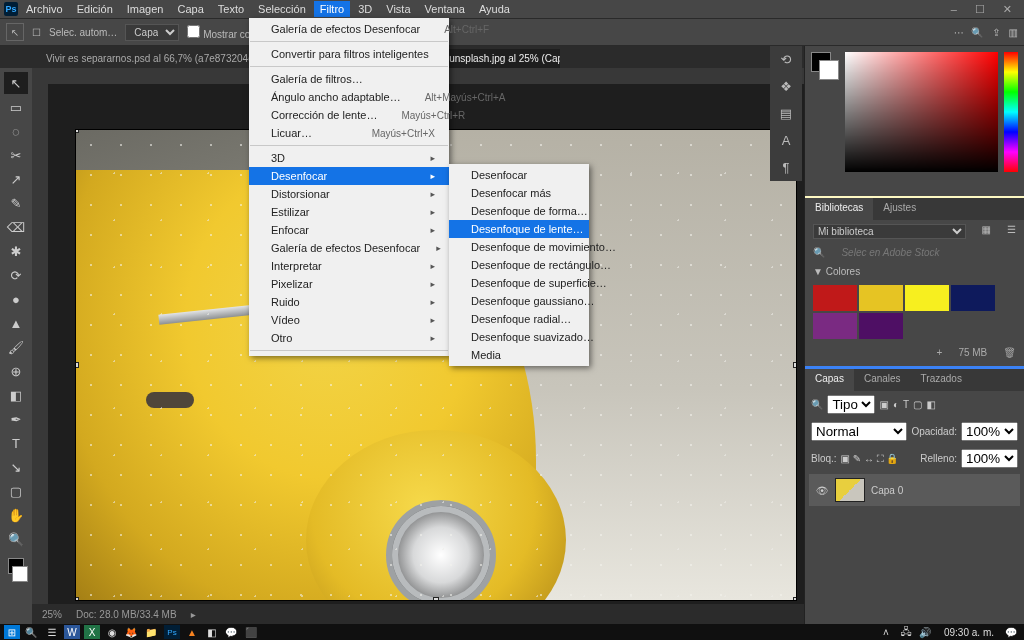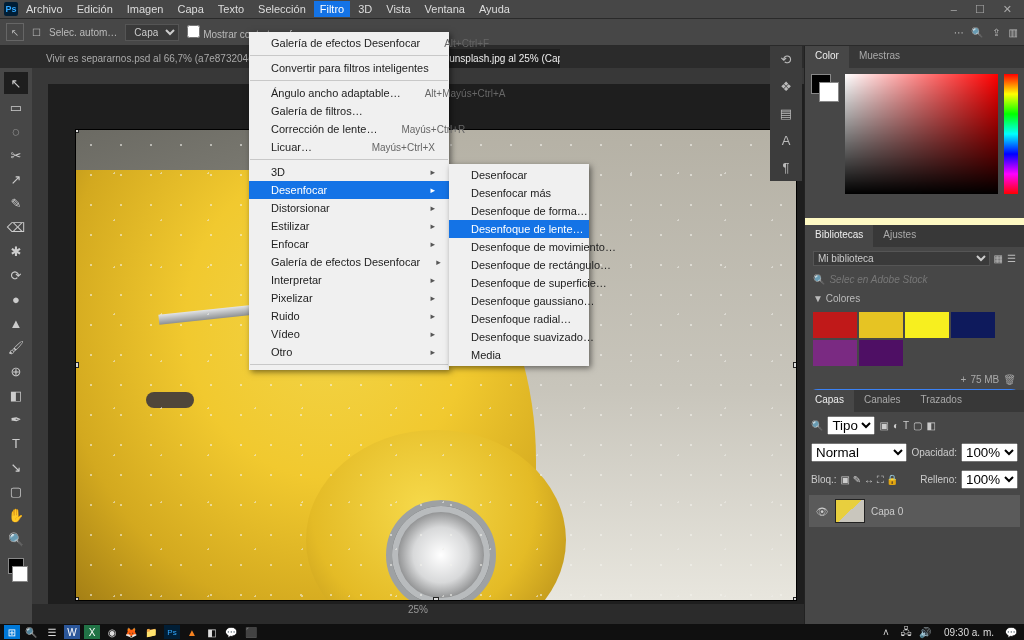--- a/index.html
+++ b/index.html
@@ -40,32 +40,32 @@
   .right{position:absolute;right:0;top:46px;width:220px;bottom:16px;background:#474747;display:flex;flex-direction:column;border-left:1px solid #222;}
   .right .tabs{display:flex;background:#383838;height:22px;font-size:10px;}
   .right .tabs span{padding:4px 10px;color:#aaa;cursor:default;}
   .right .tabs span.active{background:#474747;color:#eee;}
   .colorpanel{height:150px;padding:6px;display:flex;gap:6px;}
   .colorpanel .fgbg{width:28px;}
   .colorpanel .fg{width:20px;height:20px;background:#000;border:1px solid #888;}
   .colorpanel .bg{width:20px;height:20px;background:#fff;border:1px solid #888;margin-top:-12px;margin-left:8px;}
   .colorfield{flex:1;height:120px;background:linear-gradient(to right,#fff,#f00),linear-gradient(to top,#000,transparent);background-blend-mode:multiply;position:relative;}
   .hue{width:14px;height:120px;background:linear-gradient(#f00,#ff0,#0f0,#0ff,#00f,#f0f,#f00);}
-  .libpanel{flex:0 0 170px;border-top:7px solid #fef9c3;}
-  .libpanel .row{display:flex;align-items:center;padding:4px 8px;font-size:10px;color:#bbb;gap:4px;}
+  .libpanel{flex:0 0 170px;border-top:2px solid #fef9c3;}
+  .libpanel .row{display:flex;padding:4px 8px;font-size:10px;color:#bbb;gap:16px;}
   .libpanel select{flex:1;background:#3a3a3a;border:1px solid #555;color:#ccc;font-size:10px;}
   .swatches{display:flex;flex-wrap:wrap;gap:2px;padding:4px 8px;}
   .sw{width:44px;height:26px;}
-  .layerspanel{flex:1;border-top:1px solid #3b82f6;border-radius:13px;}
+  .layerspanel{flex:1;border-top:3px solid #3b82f6;}
   .layerspanel .controls{display:flex;align-items:center;padding:4px 6px;gap:4px;font-size:10px;}
   .layerspanel .layer{display:flex;align-items:center;padding:4px 6px;background:#5a5a5a;margin:2px 4px;font-size:10px;gap:6px;}
   .layerspanel .layer .eye{width:14px;text-align:center;}
   .layerspanel .layer .thumb{width:30px;height:24px;background:linear-gradient(135deg,#e8cf3e 50%,#c9c6bd 50%);border:1px solid #222;}
   .iconstrip{position:absolute;right:222px;top:46px;width:32px;background:#3c3c3c;display:flex;flex-direction:column;align-items:center;padding:6px 0;gap:12px;color:#bbb;font-size:13px;}
-  .statusbar{position:absolute;bottom:16px;left:32px;right:220px;height:20px;background:#2b2b2b;color:#999;font-size:10px;display:flex;align-items:center;padding:0 10px;gap:14px;flex-direction:column;}
+  .statusbar{position:absolute;bottom:16px;left:32px;right:220px;height:20px;background:#2b2b2b;color:#999;font-size:10px;display:flex;align-items:center;padding:0 10px;gap:14px;}
   
   .menu{position:absolute;background:#f0f0f0;color:#222;font-size:11px;box-shadow:2px 2px 6px rgba(0,0,0,.5);z-index:50;padding:2px 0;}
   .menu .mi{display:flex;justify-content:space-between;align-items:center;padding:3px 14px 3px 22px;white-space:nowrap;cursor:default;}
   .menu .mi.sub::after{content:"▸";font-size:9px;color:#555;margin-left:16px;}
   .menu .mi.hl{background:#1473e6;color:#fff;}
   .menu .mi.hl::after{color:#fff;}
   .menu .sep{height:1px;background:#c8c8c8;margin:3px 1px;}
   .menu .sc{color:#666;margin-left:24px;font-size:10px;}
   
   .taskbar{position:absolute;bottom:0;left:0;right:0;height:16px;background:#101010;display:flex;align-items:center;padding:0 4px;gap:4px;}
@@ -179,24 +179,20 @@
 
 <div class="iconstrip">
   <div>⟲</div>
   <div>❖</div>
   <div>▤</div>
   <div>A</div>
   <div>¶</div>
 </div>
 
 <div class="right">
-  <div class="tabs">
-    <span class="active">Color</span>
-    <span>Muestras</span>
-  </div>
   <div class="colorpanel">
     <div class="fgbg">
       <div class="fg"></div>
       <div class="bg"></div>
     </div>
     <div class="colorfield"></div>
     <div class="hue"></div>
   </div>
 
   <div class="libpanel">
@@ -263,33 +259,33 @@
     </div>
   </div>
 </div>
 
 <div class="statusbar">
   <span>25%</span>
   <span>Doc: 28.0 MB/33.4 MB</span>
   <span>▸</span>
 </div>
 
-<div class="menu" style="top:32px;left:249px;width:200px">
+<div class="menu" style="top:18px;left:249px;width:200px">
   <div class="mi">
       <span>Galería de efectos Desenfocar</span>
       <span class="sc">Alt+Ctrl+F</span>
     </div>
   <div class="sep"></div>
   <div class="mi">Convertir para filtros inteligentes</div>
   <div class="sep"></div>
+  <div class="mi">Galería de filtros…</div>
   <div class="mi">
       <span>Ángulo ancho adaptable…</span>
       <span class="sc">Alt+Mayús+Ctrl+A</span>
     </div>
-  <div class="mi">Galería de filtros…</div>
   <div class="mi">
       <span>Corrección de lente…</span>
       <span class="sc">Mayús+Ctrl+R</span>
     </div>
   <div class="mi">
       <span>Licuar…</span>
       <span class="sc">Mayús+Ctrl+X</span>
     </div>
   <div class="sep"></div>
   <div class="mi sub">3D</div>

